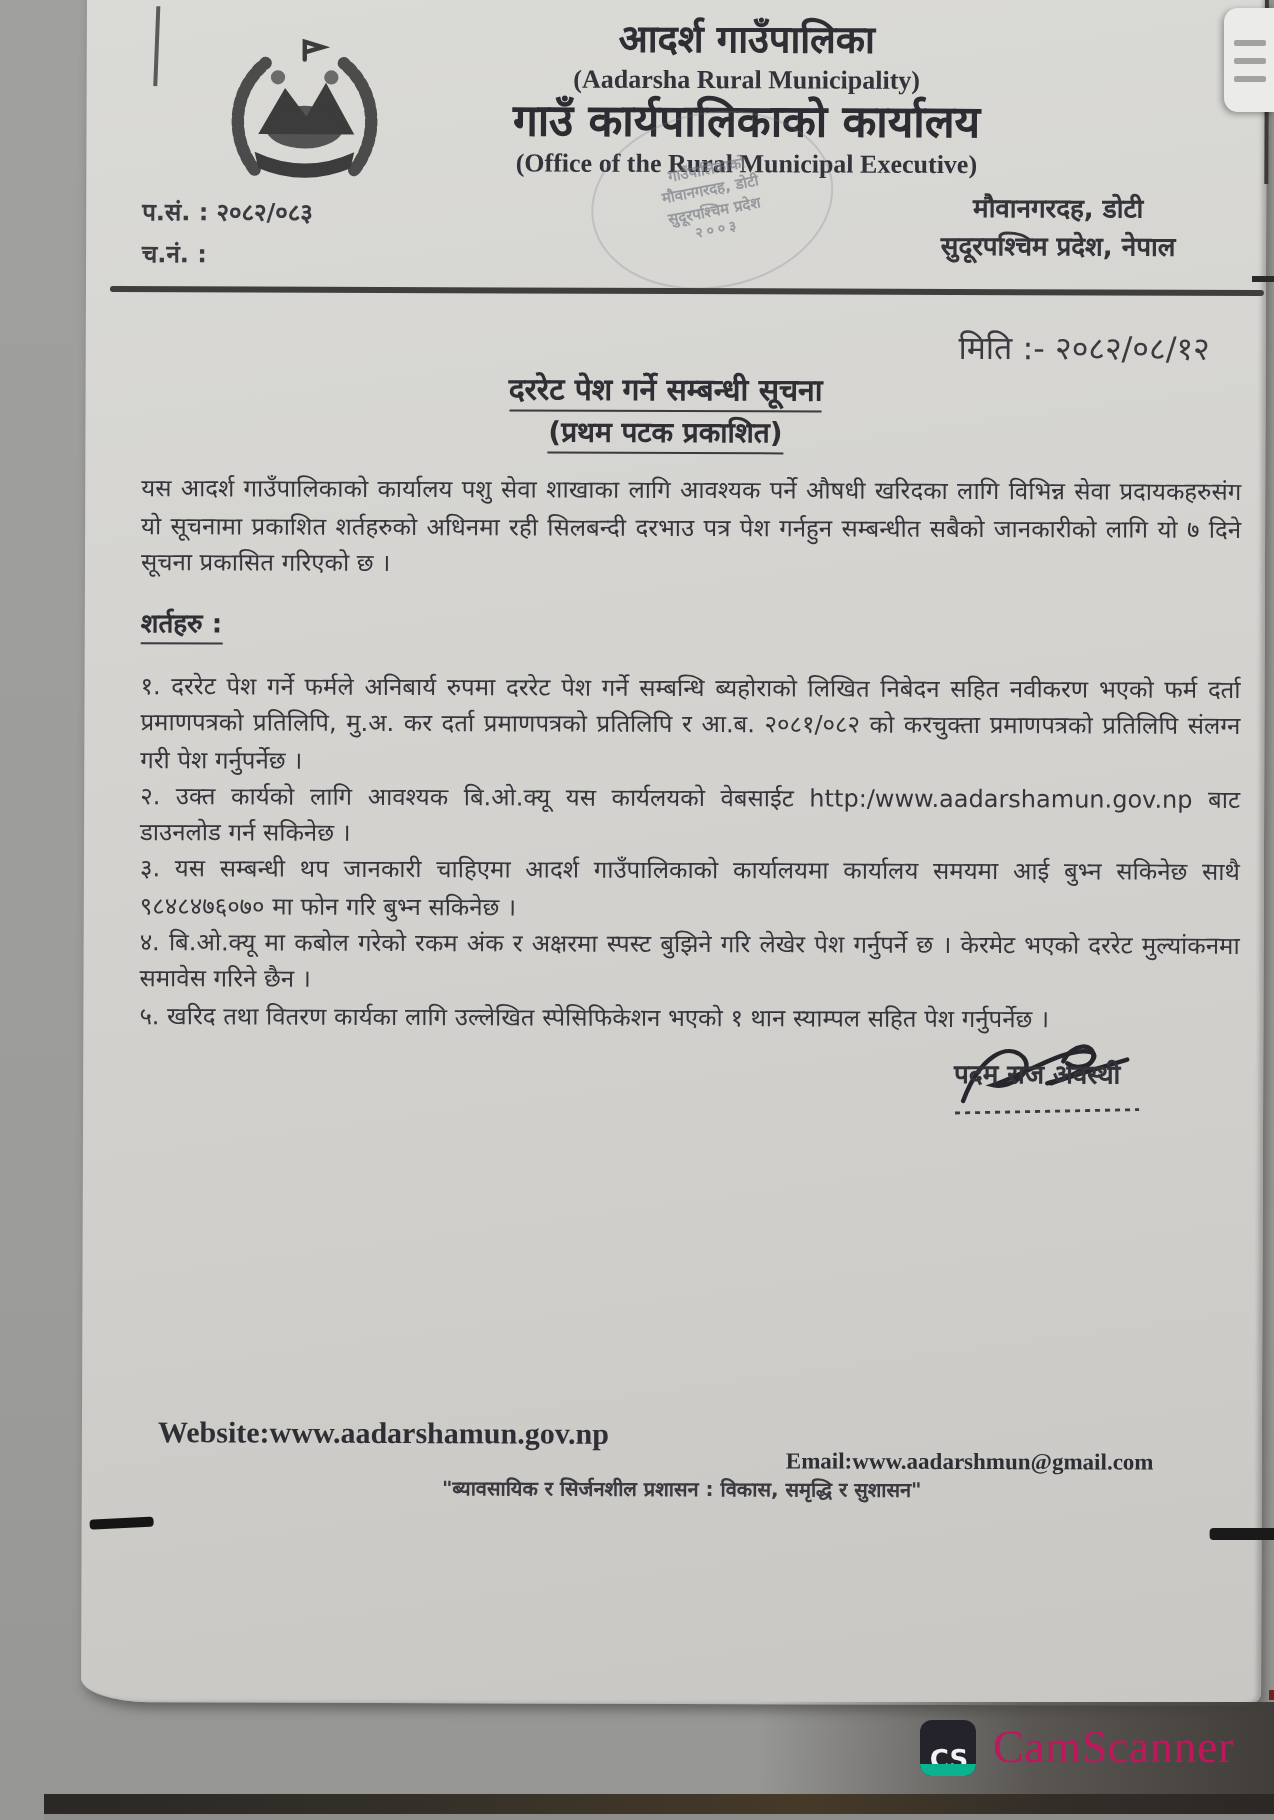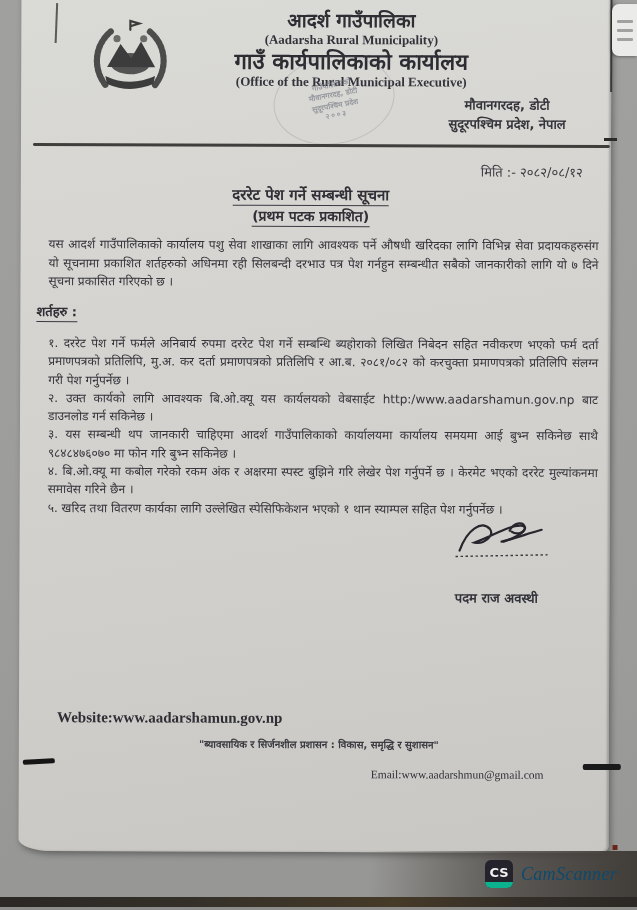--- a/index.html
+++ b/index.html
@@ -1,21 +1,21 @@
 <!DOCTYPE html>
 <html><head>
 <meta charset="utf-8">
 <style>
   html,body{margin:0;padding:0;}
   body{
     width:637px;height:910px;overflow:hidden;position:relative;
     background:linear-gradient(180deg,#a0a09e 0%,#9c9c9a 70%,#969694 100%);
     font-family:"DejaVu Sans",sans-serif;color:#34343a;
   }
-  .screen{position:absolute;inset:0;}
+  .screen{position:absolute;inset:0;margin-left:22px;}
 
   
   .page{
     position:absolute;left:20px;top:-4px;width:590px;height:856px;
     background:linear-gradient(172deg,#dadad6 0%,#d5d4d1 35%,#cfcecb 70%,#c8c7c4 100%);
     border-bottom-left-radius:34px 12px;border-bottom-right-radius:10px 6px;
     box-shadow:2px 3px 6px rgba(0,0,0,.35), inset -2px 0 2px rgba(40,40,40,.25);
     transform:rotate(.2deg);
   }
   .page-edge-top{position:absolute;right:-1px;top:0;width:2px;height:95px;background:#3c3a38;}
@@ -35,55 +35,55 @@
     display:flex;flex-direction:column;justify-content:center;gap:1px;
     font-size:7.5px;font-weight:bold;line-height:1.25;padding:4px 2px;box-sizing:border-box;
   }
   .stamp .yr{font-size:7px;letter-spacing:2px;}
 
   .refblock{position:absolute;left:28px;top:101px;font-size:12px;font-weight:bold;color:#3b3b41;line-height:21px;}
   .address{position:absolute;left:400px;width:172px;top:99px;text-align:center;font-size:13px;font-weight:bold;color:#35353b;line-height:19px;}
 
   .rule{position:absolute;left:12px;right:1px;top:148px;height:3px;background:#403e3c;border-radius:2px;}
 
-  .dateline{position:absolute;right:28px;top:166px;font-size:13px;color:#3a3a40;}
+  .dateline{position:absolute;right:28px;top:166px;font-size:16px;color:#3a3a40;}
   .notice-title{position:absolute;left:0;right:10px;top:188px;text-align:center;}
   .notice-title span{display:inline-block;font-size:15px;font-weight:bold;color:#2f2f35;border-bottom:1.6px solid #3a3a40;padding-bottom:1px;text-align:right;}
   .notice-sub{position:absolute;left:0;right:10px;top:210px;text-align:center;}
   .notice-sub span{display:inline-block;font-size:14px;font-weight:bold;color:#2f2f35;border-bottom:1.6px solid #3a3a40;padding-bottom:1px;text-align:center;}
 
   .bodytext{position:absolute;left:28px;right:12px;top:240px;font-size:12px;line-height:18.5px;text-align:justify;color:#35353b;margin:0;}
-  .terms-head{position:absolute;left:16px;top:306px;}
+  .terms-head{position:absolute;left:28px;top:306px;}
   .terms-head span{display:inline-block;font-size:13px;font-weight:bold;color:#2f2f35;border-bottom:1.6px solid #3a3a40;padding-bottom:1px;}
   .terms{position:absolute;left:28px;right:12px;top:339px;font-size:12px;line-height:18.3px;text-align:justify;color:#35353b;}
   .terms div{margin:0;}
 
   .sig-scribble{position:absolute;left:432px;top:522px;width:100px;height:44px;}
-  .sig-block{position:absolute;left:377px;width:200px;top:592px;text-align:center;font-size:13px;font-weight:bold;color:#33333a;line-height:19px;}
+  .sig-block{position:absolute;left:377px;width:200px;top:532px;text-align:center;font-size:13px;font-weight:bold;color:#33333a;line-height:19px;}
 
   .slogan{position:absolute;left:60px;right:50px;top:741px;text-align:center;font-size:10px;font-weight:bold;color:#3a3a40;}
   .website{position:absolute;left:38px;top:714px;font-family:"Liberation Serif",serif;font-size:15px;font-weight:bold;color:#2e2e34;}
-  .email{position:absolute;left:352px;top:772px;font-family:"Liberation Serif",serif;font-size:11.5px;font-weight:normal;color:#2e2e34;text-align:center;}
+  .email{position:absolute;left:352px;top:729px;font-family:"Liberation Serif",serif;font-size:11.5px;font-weight:bold;color:#2e2e34;text-align:center;}
 
   .dash-left{position:absolute;left:4px;top:764px;width:32px;height:5px;background:#151515;transform:rotate(-3deg);border-radius:2px;}
   .dash-right{position:absolute;right:-12px;top:767px;width:38px;height:6px;background:#1a1a1a;border-radius:2px;}
   .dash-right-mid{position:absolute;right:-6px;top:141px;width:13px;height:3px;background:#2a2a2a;}
   .red-dot{position:absolute;right:-9px;top:848px;width:5px;height:5px;background:#6a241a;}
 
   
   .below-band{
     position:absolute;left:0;right:0;top:851px;height:47px;
     background:linear-gradient(90deg,rgba(70,66,62,0) 0%,rgba(70,66,62,0) 58%,rgba(70,66,62,.75) 80%,#413d39 100%);
   }
   .cs-watermark{position:absolute;right:20px;top:860px;display:flex;align-items:center;gap:8px;}
   .cs-icon{position:relative;width:28px;height:28px;border-radius:6px;background:#24232c;overflow:hidden;
-    display:flex;align-items:center;justify-content:center;}
+    display:flex;align-items:flex-end;justify-content:center;}
   .cs-icon .cs-letters{color:#f2f2f2;font-size:13px;font-weight:bold;font-family:"DejaVu Sans",sans-serif;margin-top:-4px;}
   .cs-icon .cs-green{position:absolute;left:0;right:0;bottom:0;height:6px;background:#0cb28e;}
-  .cs-text{font-family:"Liberation Serif",serif;font-size:18px;color:#0c4a6e;letter-spacing:.3px;font-style:italic;}
+  .cs-text{font-family:"Liberation Serif",serif;font-size:23px;color:#be185d;letter-spacing:.3px;}
 
   .table-bar{position:absolute;left:0;right:0;top:897px;height:10px;
     background:linear-gradient(90deg,#2b2825 0%,#343029 30%,#463a28 62%,#332e28 82%,#2b2825 100%);}
   .bottom-strip{position:absolute;left:0;right:0;top:907px;height:3px;background:#8d8d8b;}
 
   
   .scroll-widget{
     position:absolute;right:0;top:4px;width:25px;height:52px;background:#ebebea;
     border-radius:7px 0 0 7px;box-shadow:-1px 1px 3px rgba(0,0,0,.35);
     display:flex;flex-direction:column;justify-content:center;gap:6px;align-items:center;cursor:pointer;
@@ -123,20 +123,24 @@
       <div class="h-en">(Office of the Rural Municipal Executive)</div>
     </div>
 
     <div class="stamp">
       <div>गाउँपालिकाको</div>
       <div>मौवानगरदह, डोटी</div>
       <div>सुदूरपश्चिम प्रदेश</div>
       <div class="yr">२००३</div>
     </div>
 
+    <div class="refblock">
+      <div>प.सं. : २०८२/०८३</div>
+      <div>च.नं. :</div>
+    </div>
 
     <div class="address">
       <div>मौवानगरदह, डोटी</div>
       <div>सुदूरपश्चिम प्रदेश, नेपाल</div>
     </div>
 
     <div class="rule"></div>
 
     <div class="dateline">मिति :- २०८२/०८/१२</div>
 

